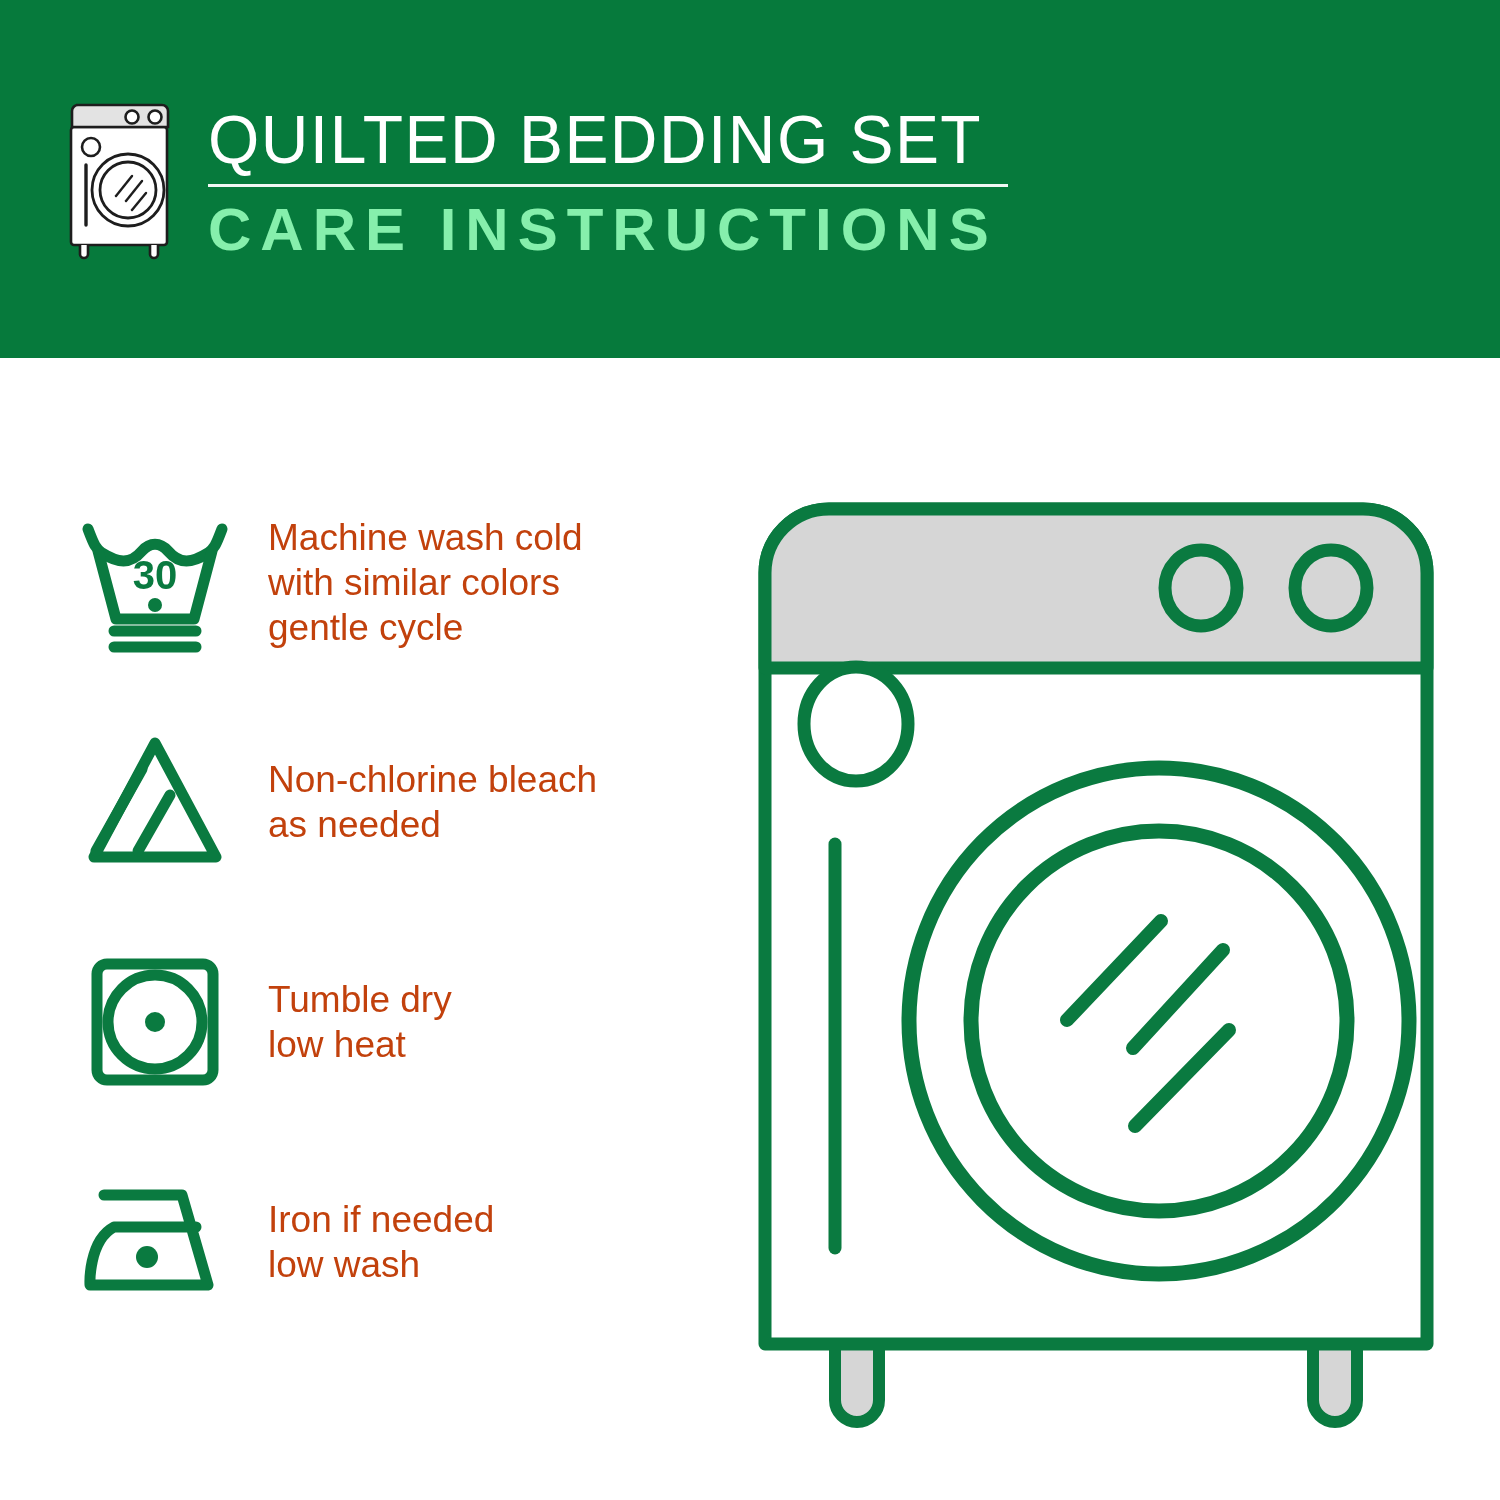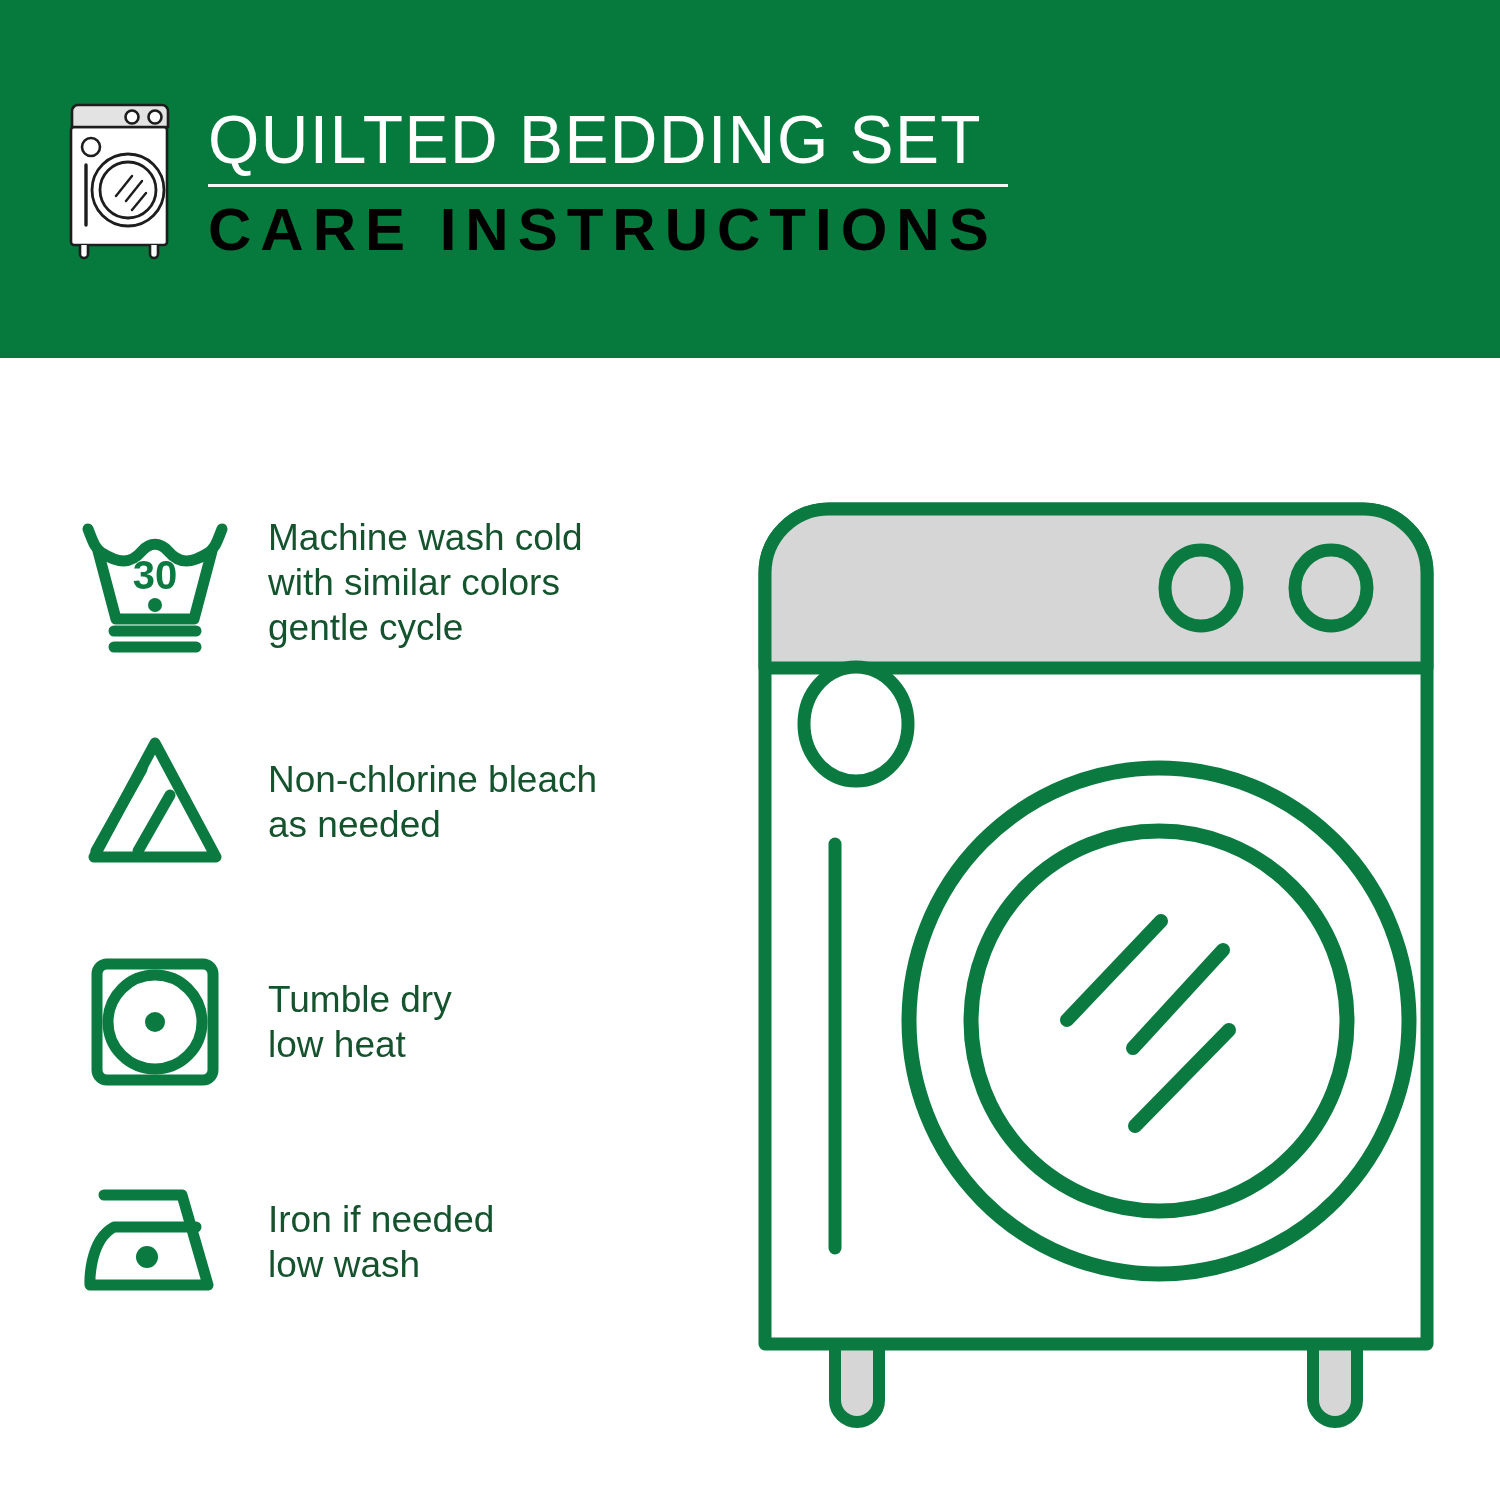--- a/index.html
+++ b/index.html
@@ -58,21 +58,21 @@
     height: 3px;
     background: #ffffff;
     margin: 6px 0 10px 0;
     opacity: 0.95;
   }
   .subtitle {
     font-family: "Liberation Sans", sans-serif;
     font-size: 60px;
     line-height: 66px;
     font-weight: 700;
-    color: #000000;
+    color: #86efac;
     letter-spacing: 9px;
     white-space: nowrap;
   }
 
   
   .content {
     position: absolute;
     left: 0;
     top: 358px;
     width: 1332px;
@@ -98,21 +98,21 @@
     width: 170px;
     flex: 0 0 auto;
     display: flex;
     align-items: center;
     justify-content: center;
   }
   .care-label {
     font-family: "Liberation Sans", sans-serif;
     font-size: 37px;
     line-height: 45px;
-    color: #14532d;
+    color: #c2410c;
     font-weight: 400;
     white-space: pre-line;
     margin-left: 28px;
     letter-spacing: 0px;
   }
 
   
   .machine-wrap {
     position: absolute;
     left: 735px;

